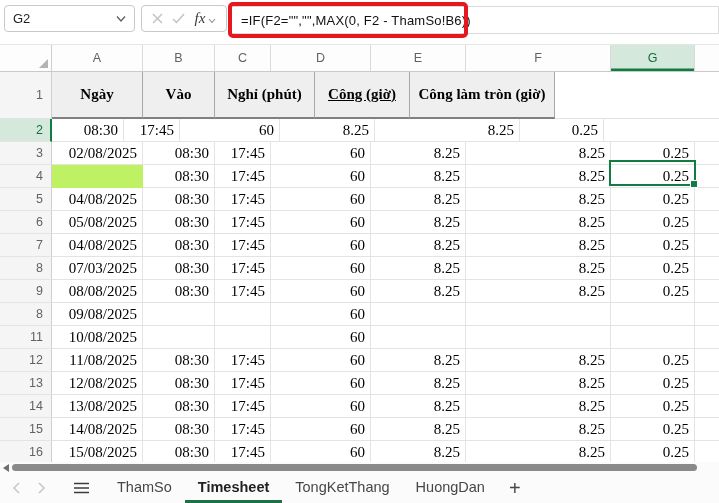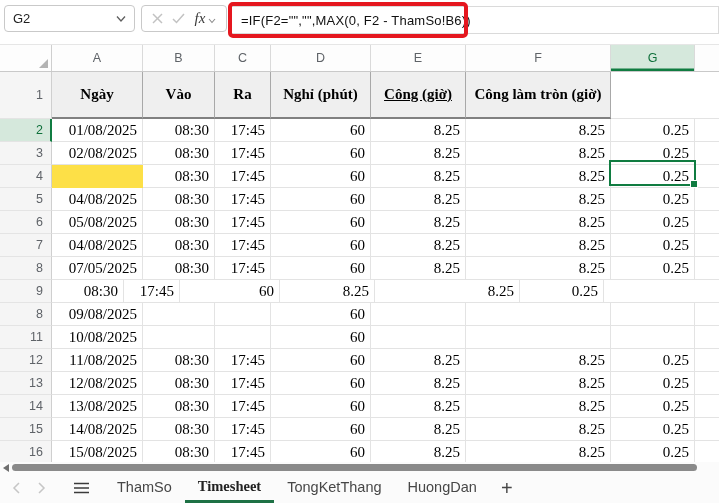--- a/index.html
+++ b/index.html
@@ -1,16 +1,16 @@
 <!DOCTYPE html>
 <html><head>
 <meta charset="utf-8">
 <style>
   html,body{margin:0;padding:0;background:#fff;}
-  .screen{position:relative;width:719px;height:503px;background:#fde047;overflow:hidden;
+  .screen{position:relative;width:719px;height:503px;background:#bef264;overflow:hidden;
           font-family:"Liberation Sans",sans-serif;-webkit-font-smoothing:antialiased;}
 
   
   .fbar{position:absolute;left:0;top:0;width:719px;height:44px;background:#fff;}
   .namebox{position:absolute;left:4px;top:5px;width:131px;height:27px;border:1px solid #C9C9C9;
            border-radius:4px;box-sizing:border-box;display:flex;align-items:center;
            justify-content:space-between;padding:0 8px;font-size:13px;color:#1f1f1f;background:#fff;}
   .icongroup{position:absolute;left:141px;top:5px;width:86px;height:27px;border:1px solid #C9C9C9;
            border-radius:4px;box-sizing:border-box;display:flex;align-items:center;
            justify-content:space-evenly;background:#fff;}
@@ -63,21 +63,21 @@
   .scroll-thumb{margin-left:3px;width:685px;height:7px;background:#8A8A8A;border-radius:4px;}
 
   
   .tabbar{position:absolute;left:0;top:473px;width:719px;height:30px;background:#FBFBFB;
       display:flex;align-items:stretch;padding-left:4px;box-sizing:border-box;}
   .navbtn{width:25px;display:flex;align-items:center;justify-content:center;}
   .menubtn{width:30px;margin-left:12px;display:flex;align-items:center;justify-content:center;}
   .tabs{display:flex;margin-left:8px;}
   .tab{display:flex;align-items:center;padding:0 13px;font-size:14.5px;color:#474747;
       border-bottom:3px solid transparent;box-sizing:border-box;white-space:nowrap;}
-  .tab.active{color:#222;font-weight:bold;border-bottom-color:#1E7145;font-family:Liberation Serif, serif;}
+  .tab.active{color:#222;font-weight:bold;border-bottom-color:#1E7145;}
   .addsheet{display:flex;align-items:center;justify-content:center;width:34px;
       font-size:20px;color:#474747;font-weight:400;}
 </style>
 </head>
 <body>
 
 <div class="screen">
 
   <div class="fbar">
     <div class="namebox">
@@ -116,30 +116,28 @@
         <div class="ch" style="width: 100px;">D</div>
         <div class="ch" style="width: 95px;">E</div>
         <div class="ch" style="width: 145px;">F</div>
         <div class="ch sel" style="width: 84px;">G</div>
         <div class="chfill"></div>
       </div>
     <div class="hrow" id="headerrow">
         <div class="rh">1</div>
         <div class="hc" style="width: 91px;">Ngày</div>
         <div class="hc" style="width: 72px;">Vào</div>
-        <div class="hc" style="width: 56px;">Ra</div>
         <div class="hc" style="width: 100px;">Nghỉ (phút)</div>
         <div class="hc" style="width: 95px; text-decoration: underline;">Công (giờ)</div>
         <div class="hc" style="width: 145px;">Công làm tròn (giờ)</div>
         <div class="hfill"></div>
       </div>
     <div id="gridbody">
         <div class="row">
           <div class="rh sel">2</div>
-          <div class="cell" style="width: 91px;">01/08/2025</div>
           <div class="cell" style="width: 72px;">08:30</div>
           <div class="cell" style="width: 56px;">17:45</div>
           <div class="cell" style="width: 100px;">60</div>
           <div class="cell" style="width: 95px;">8.25</div>
           <div class="cell" style="width: 145px;">8.25</div>
           <div class="cell" style="width: 84px;">0.25</div>
           <div class="cfill"></div>
         </div>
         <div class="row">
           <div class="rh">3</div>
@@ -191,31 +189,32 @@
           <div class="cell" style="width: 72px;">08:30</div>
           <div class="cell" style="width: 56px;">17:45</div>
           <div class="cell" style="width: 100px;">60</div>
           <div class="cell" style="width: 95px;">8.25</div>
           <div class="cell" style="width: 145px;">8.25</div>
           <div class="cell" style="width: 84px;">0.25</div>
           <div class="cfill"></div>
         </div>
         <div class="row">
           <div class="rh">8</div>
-          <div class="cell" style="width: 91px;">07/05/2025</div>
+          <div class="cell" style="width: 91px;">07/03/2025</div>
           <div class="cell" style="width: 72px;">08:30</div>
           <div class="cell" style="width: 56px;">17:45</div>
           <div class="cell" style="width: 100px;">60</div>
           <div class="cell" style="width: 95px;">8.25</div>
           <div class="cell" style="width: 145px;">8.25</div>
           <div class="cell" style="width: 84px;">0.25</div>
           <div class="cfill"></div>
         </div>
         <div class="row">
           <div class="rh">9</div>
+          <div class="cell" style="width: 91px;">08/08/2025</div>
           <div class="cell" style="width: 72px;">08:30</div>
           <div class="cell" style="width: 56px;">17:45</div>
           <div class="cell" style="width: 100px;">60</div>
           <div class="cell" style="width: 95px;">8.25</div>
           <div class="cell" style="width: 145px;">8.25</div>
           <div class="cell" style="width: 84px;">0.25</div>
           <div class="cfill"></div>
         </div>
         <div class="row">
           <div class="rh">8</div>

